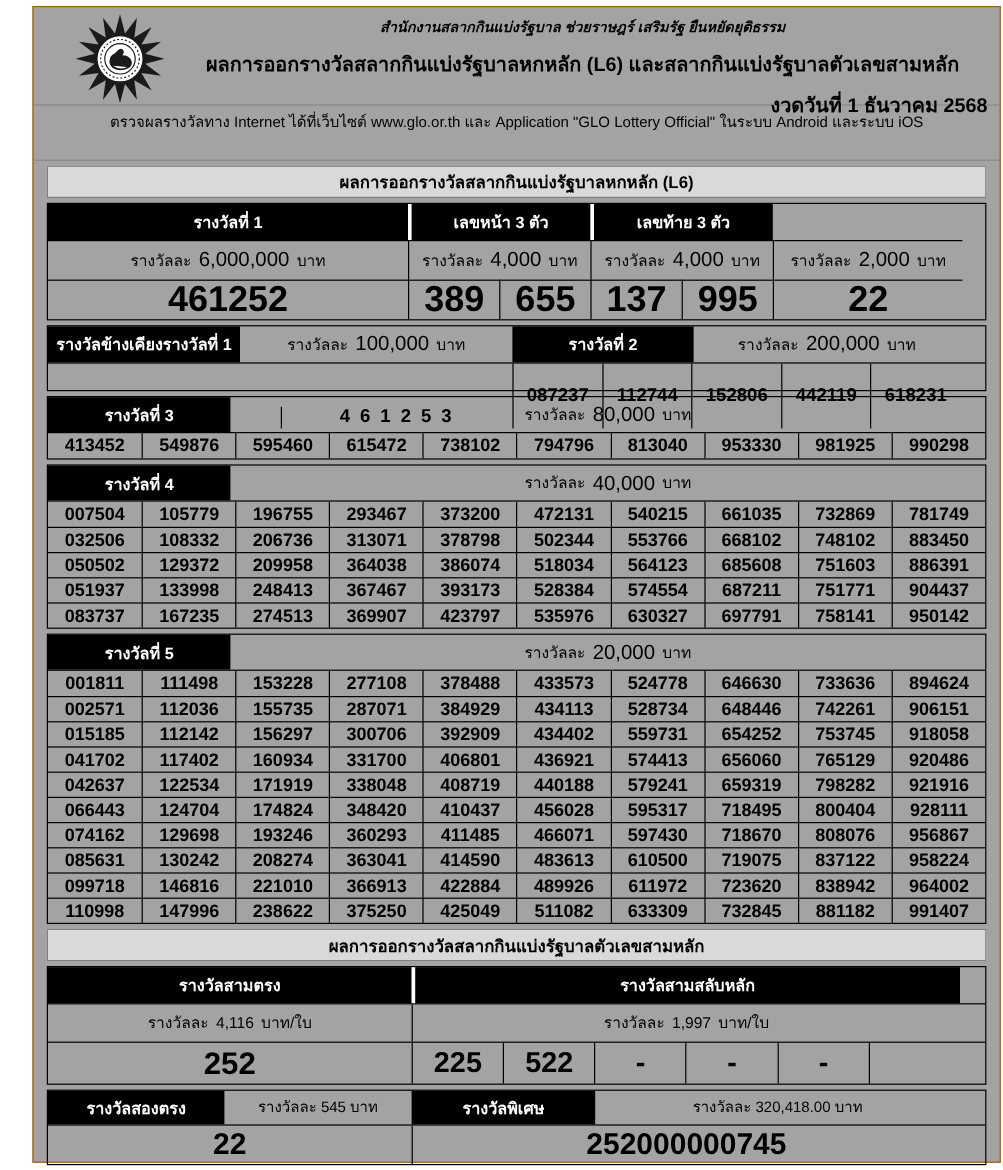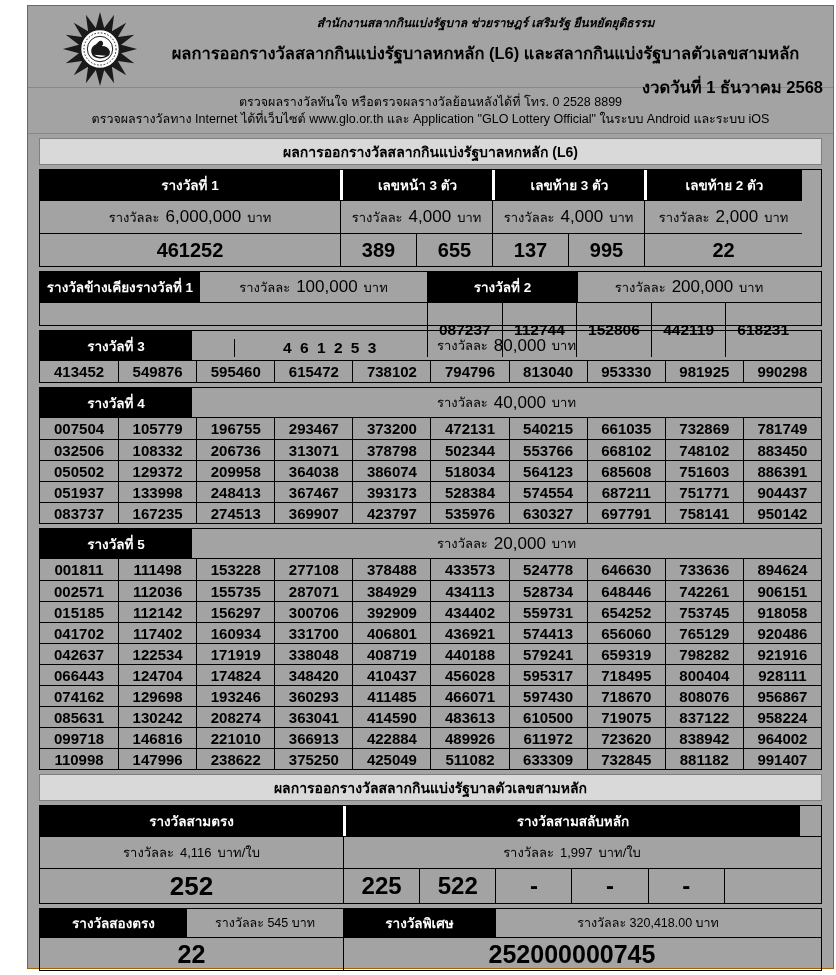--- a/index.html
+++ b/index.html
@@ -33,21 +33,21 @@
   .amt .big { font-size:17px; }
   .bignum { display:flex; align-items:center; justify-content:center;
             font-weight:bold; }
 
   
   .t1 { display:grid; grid-template-columns:300px 76px 76px 76px 76px 158px;
         grid-template-rows:30px 33px 33px; }
   .t1 .h { grid-row:1; }
   .t1 .gapL { border-left:3px solid #fff; }
   .t1 .r2 { grid-row:2; border-top:1px solid #000; }
-  .t1 .r3 { grid-row:3; border-top:1px solid #000; font-size:20px; }
+  .t1 .r3 { grid-row:3; border-top:1px solid #000; font-size:30px; }
   .t1 .bL { border-left:1px solid #000; }
   .sp2 { grid-column:span 2; }
 
   
   .t2h { display:grid; grid-template-columns:160px 227px 151px 222px; height:30px; }
   .t2n { display:grid; grid-template-columns:193.5px 193.5px repeat(5,74.6px);
          height:23px; border-top:1px solid #000; }
   .t2n .bignum { font-size:15.5px; border-left:1px solid #000; }
   .t2n .bignum:first-child { border-left:none; }
   .sp-num { letter-spacing:2px;margin-top:36px; }
@@ -95,33 +95,31 @@
       <path fill="#1a1a1a" d="M38,33 q3,-3 5,0 q1,2 -1,4 q6,0 8,5 q1,4 -3,6 q-5,3 -11,1 q-5,-2 -5,-7 q0,-5 5,-7 q1,-1 2,-2 z M34,46 q6,4 12,1"></path>
     </svg>
     <div class="hdr-text">
       <div class="tagline">สำนักงานสลากกินแบ่งรัฐบาล  ช่วยราษฎร์  เสริมรัฐ  ยืนหยัดยุติธรรม</div>
       <div class="title">ผลการออกรางวัลสลากกินแบ่งรัฐบาลหกหลัก (L6) และสลากกินแบ่งรัฐบาลตัวเลขสามหลัก</div>
       <div class="drawdate">งวดวันที่ 1 ธันวาคม 2568</div>
     </div>
   </div>
 
   <div class="contact">
-    <div>ตรวจผลรางวัลทันใจ  หรือตรวจผลรางวัลย้อนหลังได้ที่  โทร. 0 2528 8899</div>
     <div>ตรวจผลรางวัลทาง Internet ได้ที่เว็บไซต์  www.glo.or.th และ Application "GLO Lottery Official" ในระบบ Android และระบบ iOS</div>
   </div>
 
   <div class="inner">
 
     <div class="band">ผลการออกรางวัลสลากกินแบ่งรัฐบาลหกหลัก (L6)</div>
 
     <div class="blk t1">
       <div class="h blackcell">รางวัลที่ 1</div>
       <div class="h blackcell sp2 gapL">เลขหน้า 3 ตัว</div>
       <div class="h blackcell sp2 gapL">เลขท้าย 3 ตัว</div>
-      <div class="h blackcell gapL">เลขท้าย 2 ตัว</div>
 
       <div class="r2 amt">
         <span>รางวัลละ</span>
           <span class="big">6,000,000</span>
           <span>บาท</span>
       </div>
       <div class="r2 amt sp2 bL">
         <span>รางวัลละ</span>
           <span class="big">4,000</span>
           <span>บาท</span>

